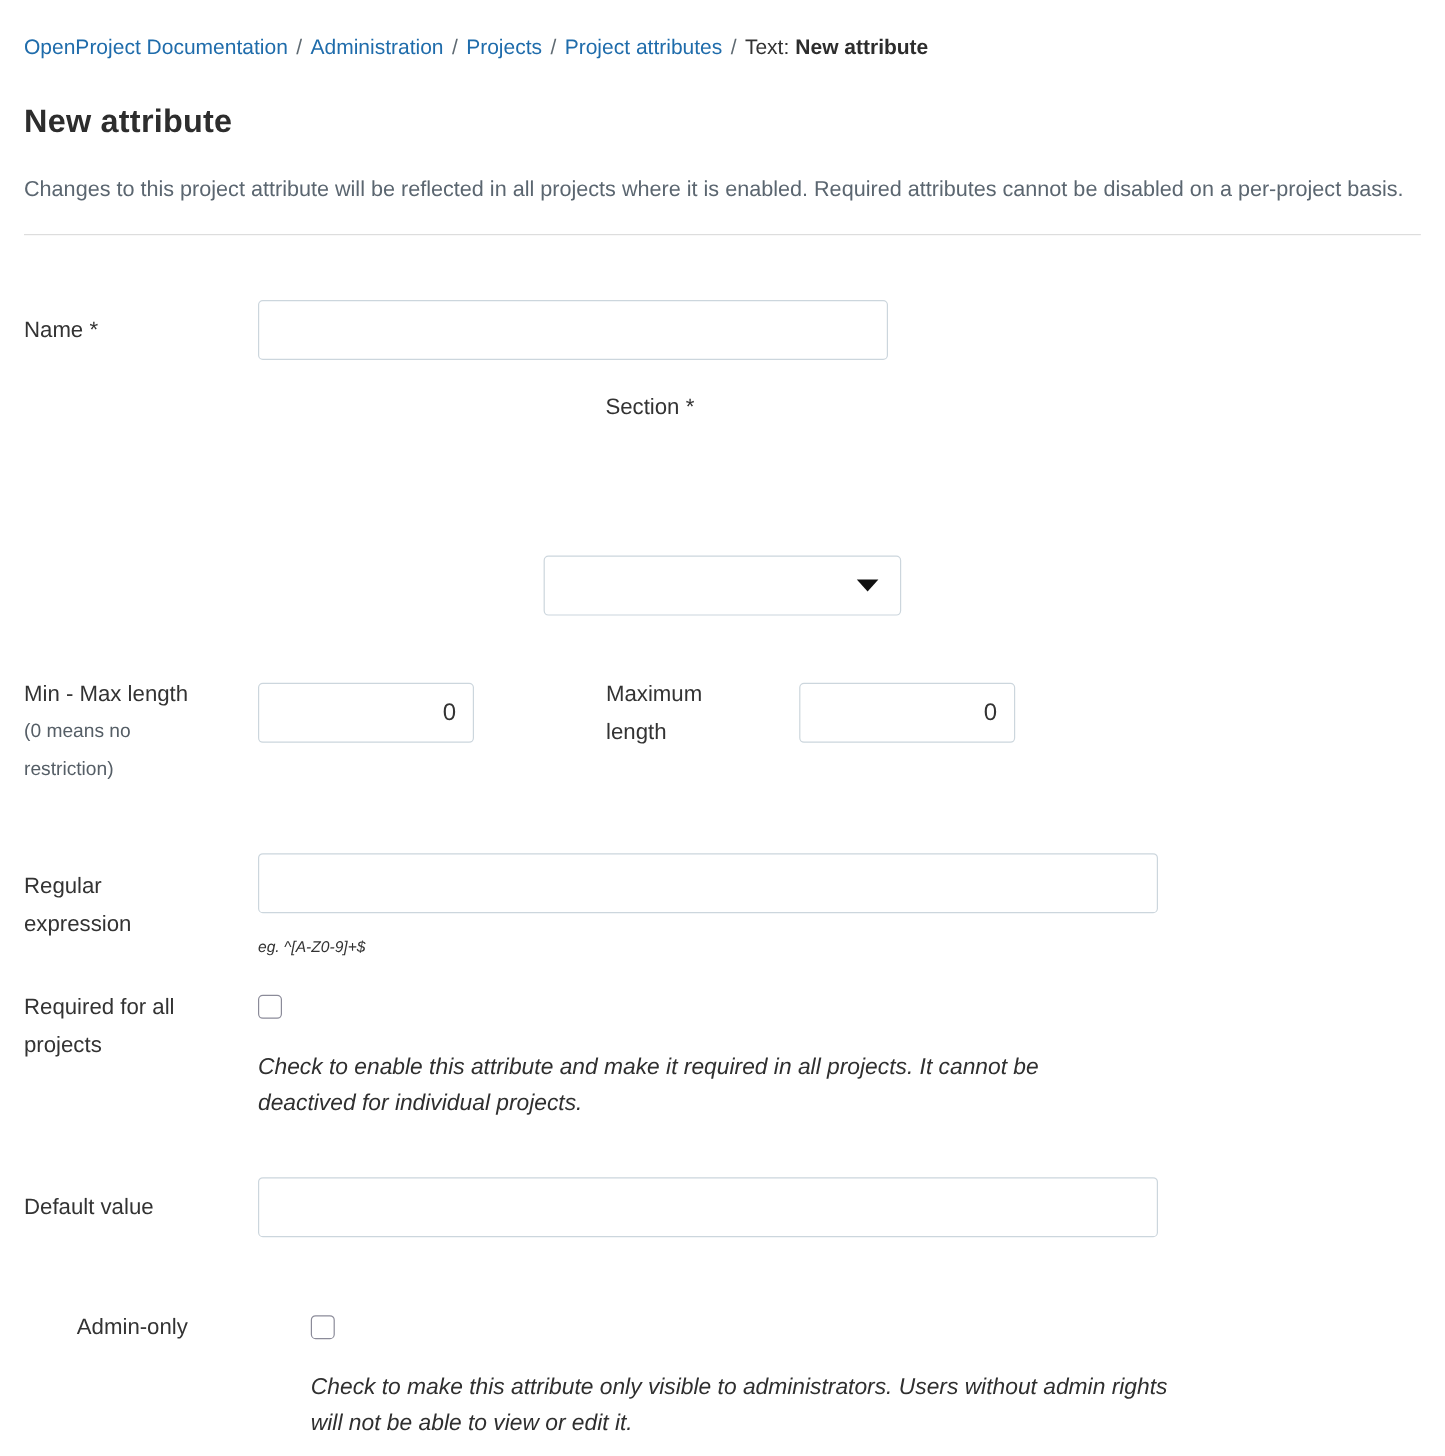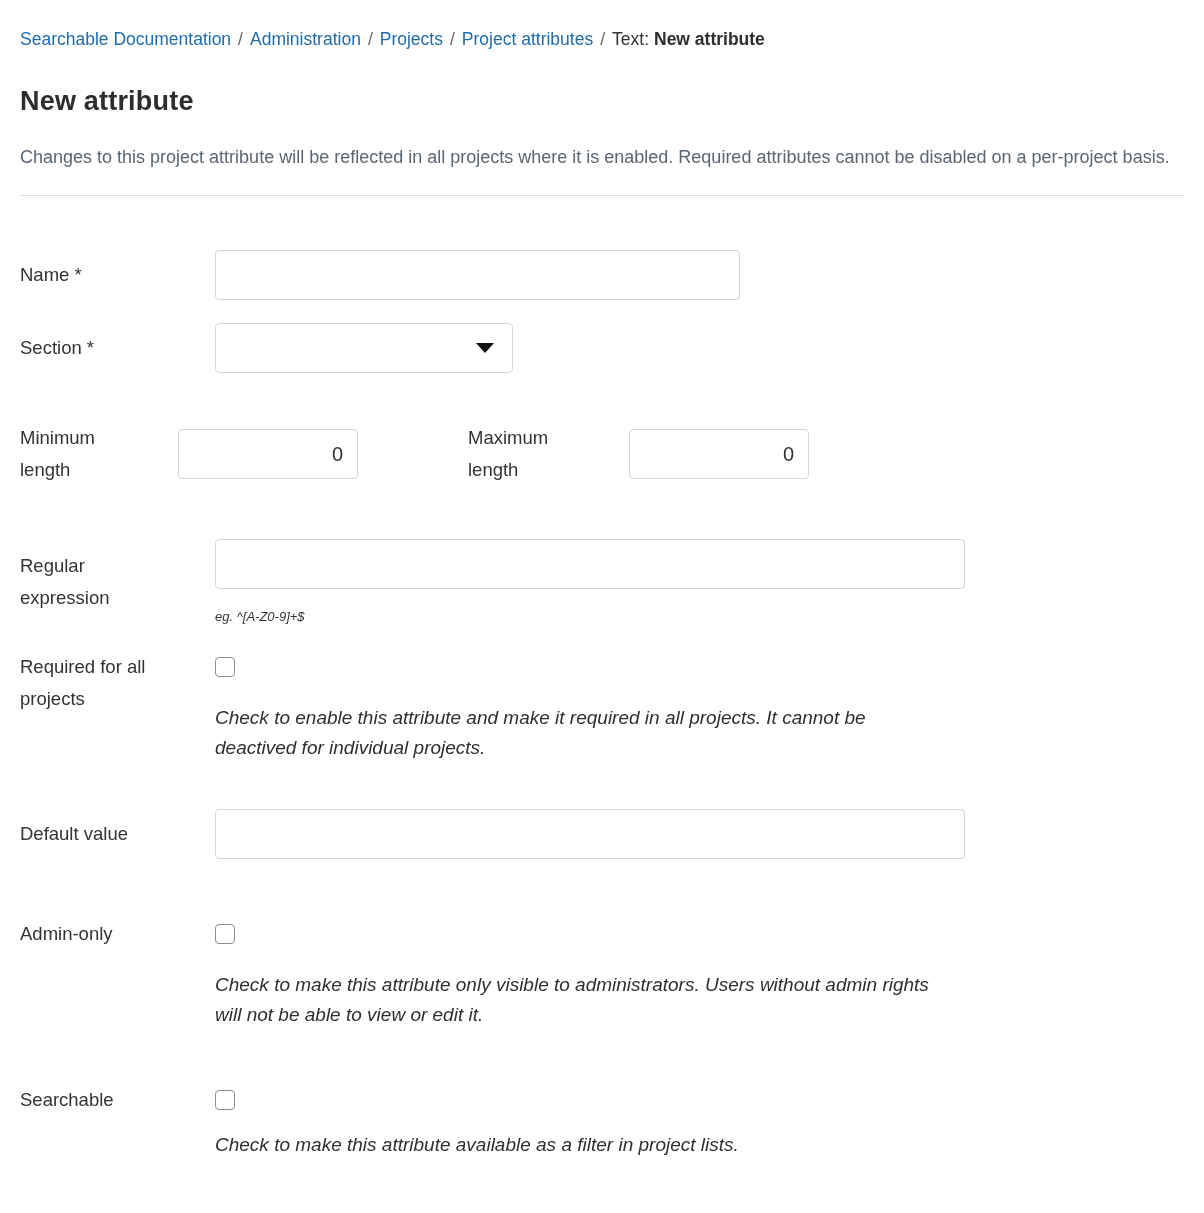--- a/index.html
+++ b/index.html
@@ -39,21 +39,21 @@
   input[type=text] {
     height:50px; border:1px solid #ccd6dd; border-radius:4px;
     background:#fff; font-family:inherit; font-size:18px; color:#333;
     padding:0 14px; outline:none; width:100%;
   }
   input[type=text].num { text-align:right; font-size:20px; width:180px; flex:0 0 180px; }
 
   
   .row-name  { margin-bottom:23px; }
   .row-name .field { width:525px; }
-  .row-section { margin-bottom:49px; }
+  .row-section { margin-bottom:49px;flex-direction:column; }
   .select-box {
     width:298px; height:50px; border:1px solid #ccd6dd; border-radius:4px;
     background:#fff; display:flex; align-items:center; justify-content:flex-end;
     padding:0 18px; cursor:pointer;
   }
   .caret-down {
     width:0; height:0;
     border-left:9px solid transparent; border-right:9px solid transparent;
     border-top:10px solid #111;
   }
@@ -75,29 +75,29 @@
   .check-row .checkwrap { padding-top:6px; }
   input[type=checkbox] {
     appearance:none; -webkit-appearance:none;
     width:20px; height:20px; border:1px solid #8b8b99; border-radius:4px;
     background:#fff; cursor:pointer; display:block;
   }
   .check-hint {
     font-style:italic; font-size:19px; line-height:29.5px; color:#2f2f2f;
     margin-top:26px; max-width:730px;
   }
-  .row-admin { margin-bottom:55px; }
+  .row-admin { margin-bottom:55px;margin-left:44px; }
   .row-search { margin-bottom:54px; }
   .row-search .check-hint { margin-top:20px; }
 </style>
 </head>
 <body>
 
 <nav class="breadcrumb">
-  <a href="#">Searchable Documentation</a><span class="sep">/</span><a href="#">Administration</a><span class="sep">/</span><a href="#">Projects</a><span class="sep">/</span><a href="#">Project attributes</a><span class="sep">/</span><span class="crumb-prefix">Text:</span><span class="crumb-current">New attribute</span>
+  <a href="#">OpenProject Documentation</a><span class="sep">/</span><a href="#">Administration</a><span class="sep">/</span><a href="#">Projects</a><span class="sep">/</span><a href="#">Project attributes</a><span class="sep">/</span><span class="crumb-prefix">Text:</span><span class="crumb-current">New attribute</span>
 </nav>
 
 <h1 class="page-title">New attribute</h1>
 
 <p class="page-description">Changes to this project attribute will be reflected in all projects where it is enabled. Required attributes cannot be disabled on a per-project basis.</p>
 
 <hr class="divider">
 
 <form>
 
@@ -114,22 +114,25 @@
     <div class="flabel">
       <span>Section</span> <span>*</span>
     </div>
     <div class="select-box">
       <span></span>
       <span class="caret-down"></span>
     </div>
   </div>
 
   <div class="row row-minmax">
+    <div class="flabel">
+      <span>Min - Max length</span>
+      <span class="sublabel">(0 means no restriction)</span>
+    </div>
     <div class="minmax-fields">
-      <div class="inner-label min">Minimum length</div>
       <input type="text" class="num" value="0" style="">
       <div class="inner-label max">Maximum length</div>
       <input type="text" class="num" value="0" style="">
     </div>
   </div>
 
   <div class="row center row-regex">
     <div class="flabel">Regular expression</div>
     <div class="regex-field">
       <input type="text" value="" style="">

